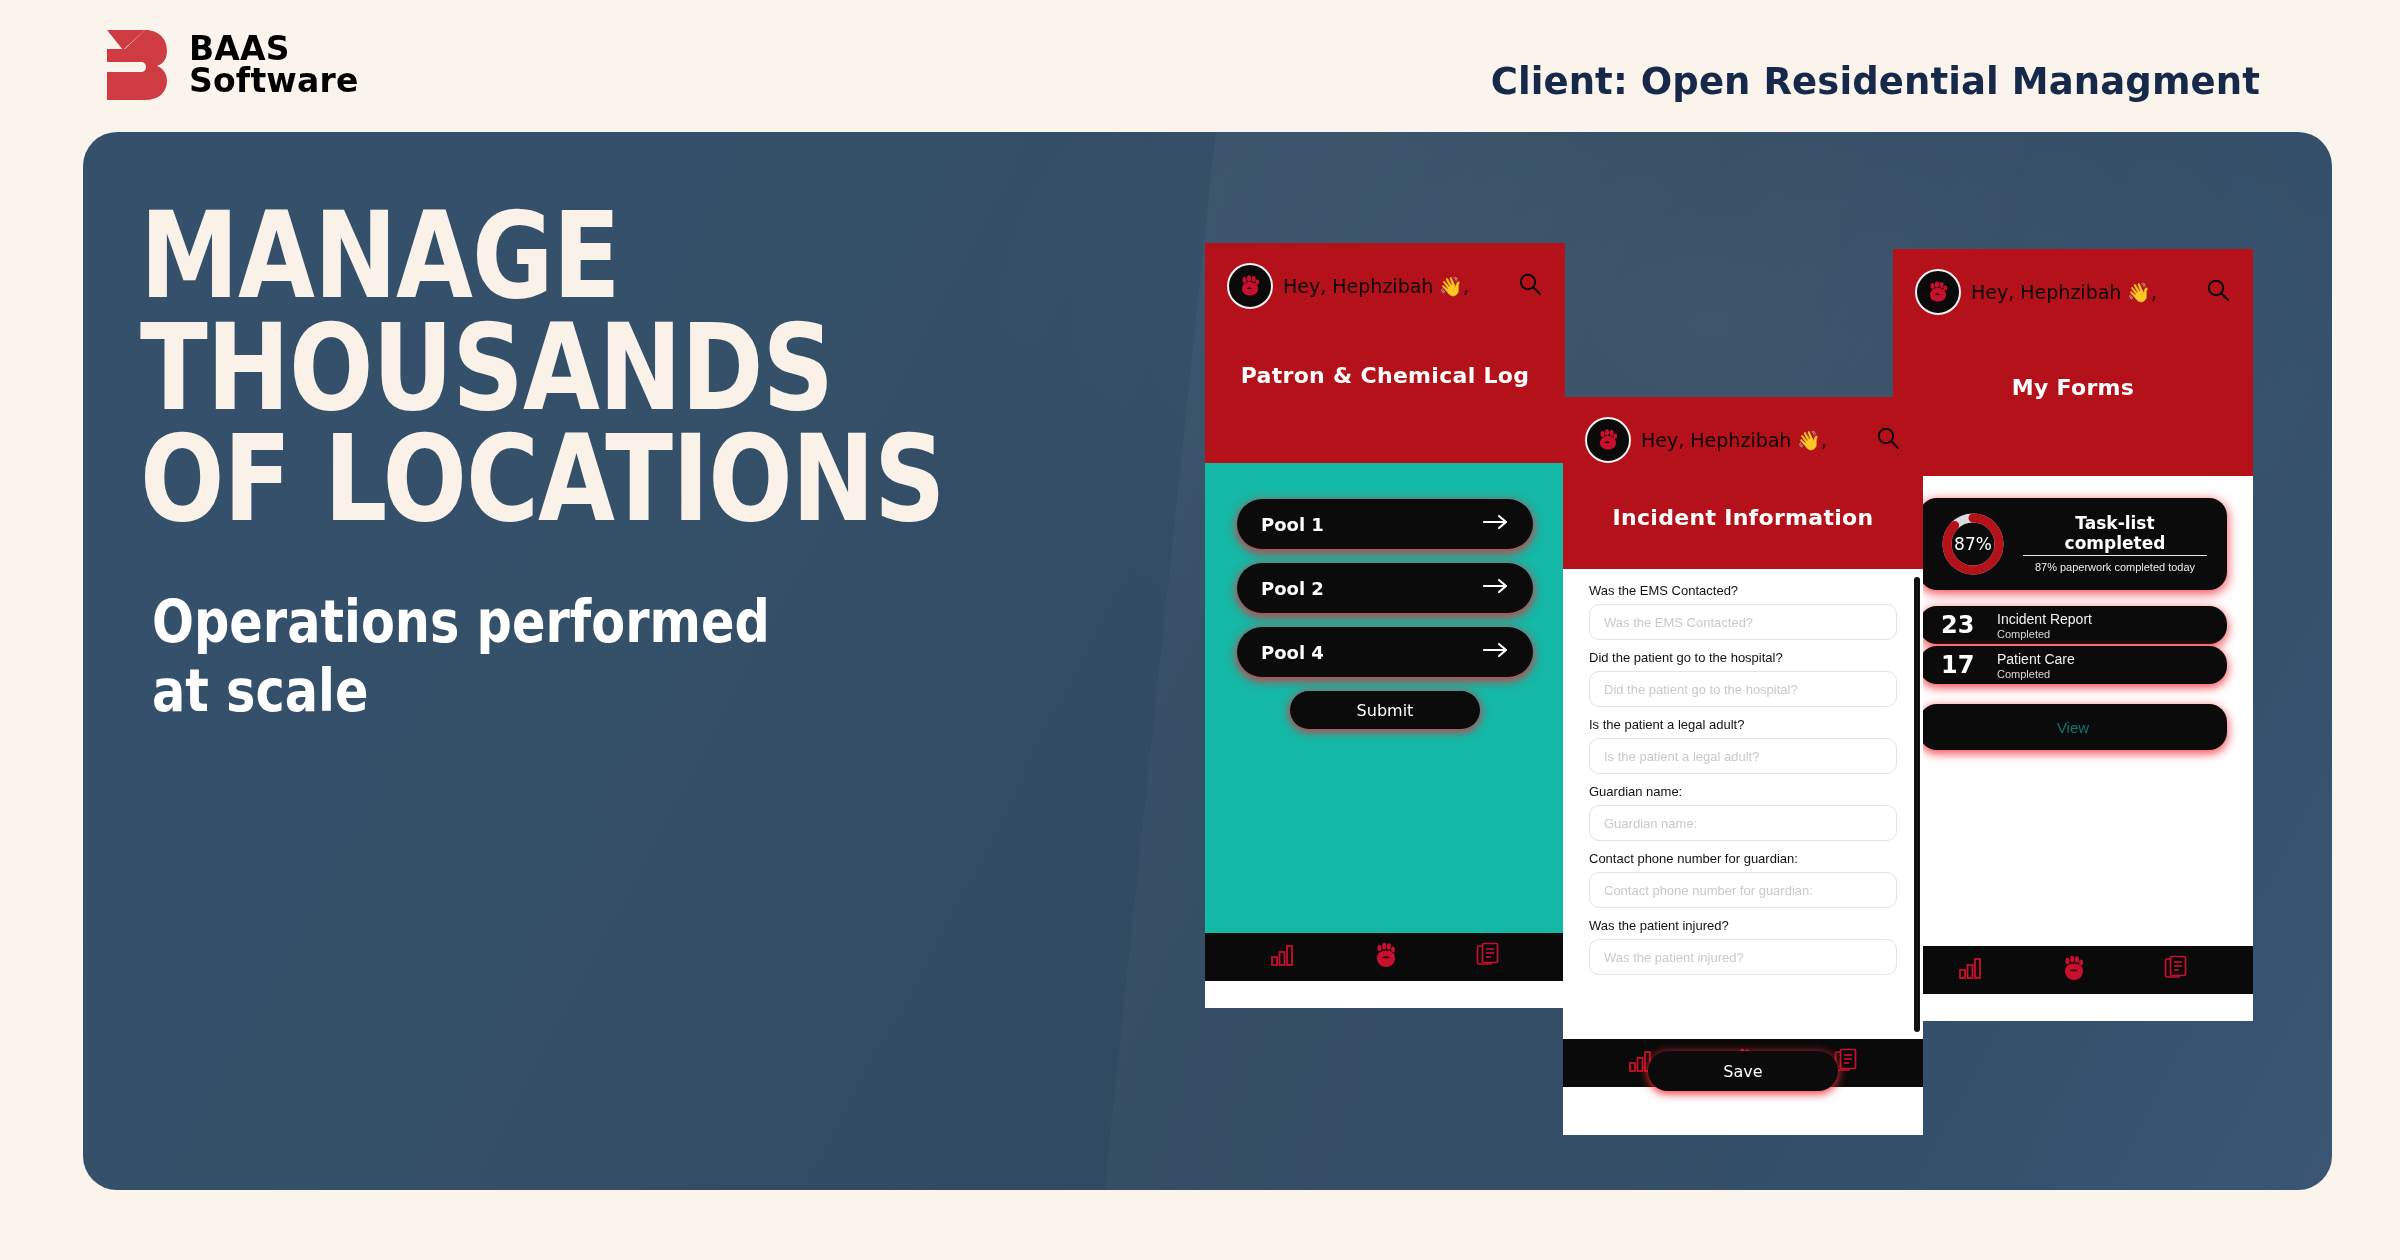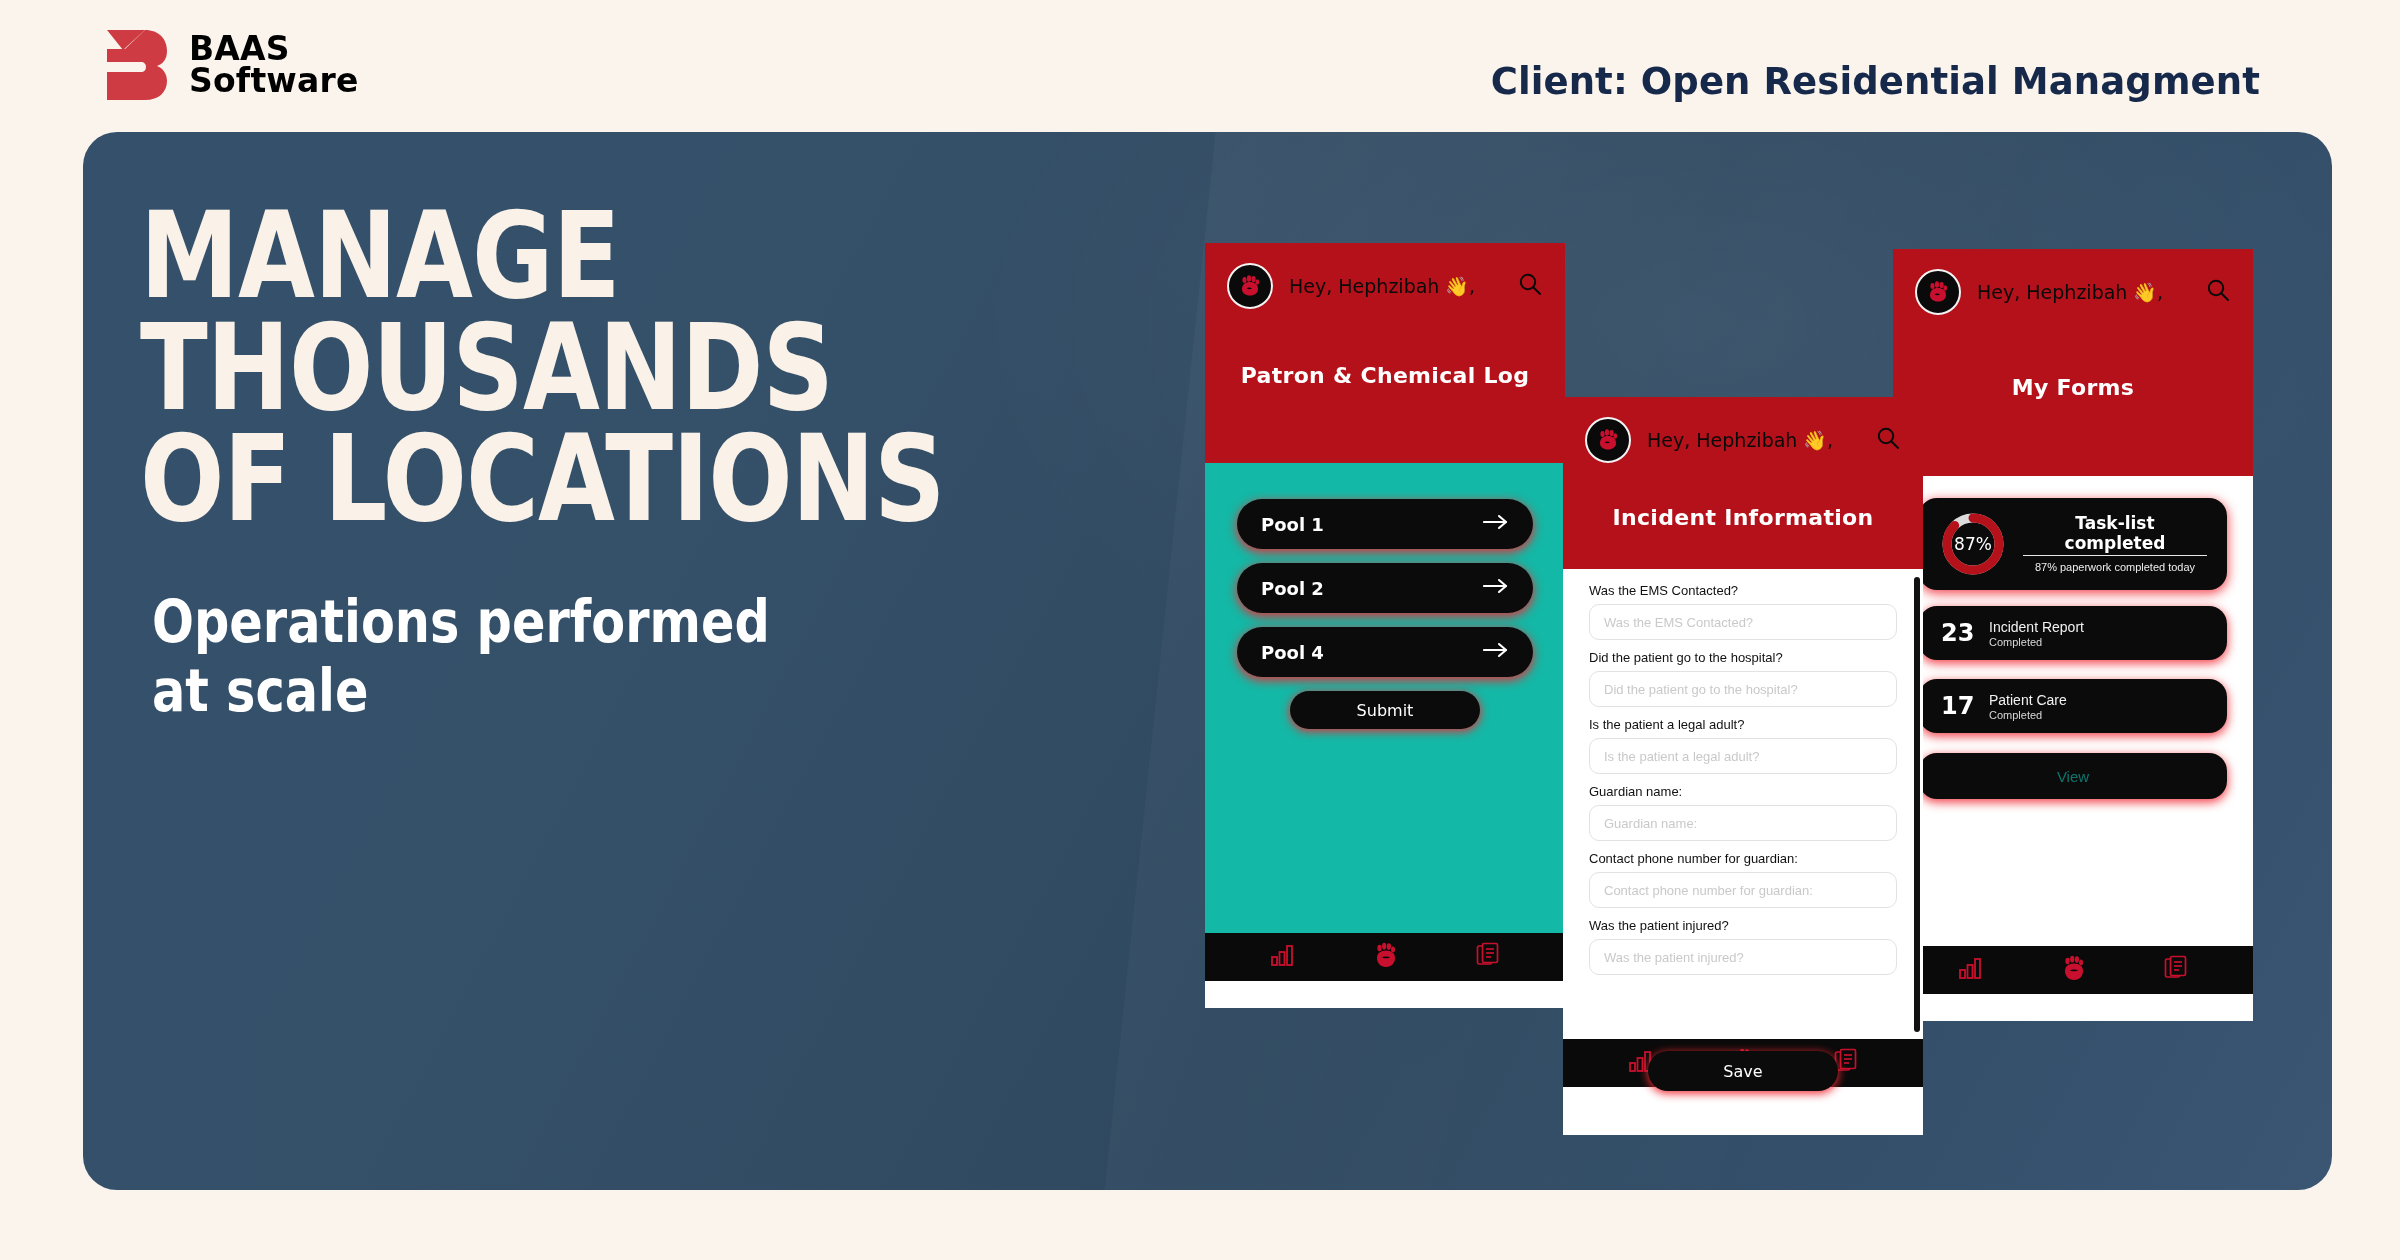--- a/index.html
+++ b/index.html
@@ -54,21 +54,21 @@
     margin-top: 52px; margin-left: 12px;
     font-family: "DejaVu Sans Condensed", "DejaVu Sans", sans-serif;
     font-weight: 700; font-size: 59px; line-height: 1.18; color: #ffffff;
     transform: scaleX(0.93); transform-origin: left center;
   }
   .hero h2 .l { display: block; white-space: nowrap; }
 
   
   .phone { position: absolute; overflow: hidden; background: #fff; }
   .phone-hdr { background: #b5111a; width: 100%; }
-  .hdr-row { display: flex; align-items: center; padding: 0 22px; height: 86px; gap: 16px; }
+  .hdr-row { display: flex; align-items: center; padding: 0 22px; height: 86px; gap: 10px; }
   .avatar {
     width: 46px; height: 46px; border-radius: 50%; background: #0a0a0a;
     border: 2px solid #f3f3f3; flex: 0 0 auto;
     display: flex; align-items: center; justify-content: center;
   }
   .greet {
     font-family: "DejaVu Sans", sans-serif;
     font-size: 19px; font-weight: 500; color: #0a0a0a; white-space: nowrap;
   }
   .hdr-spacer { flex: 1 1 auto; }
@@ -157,22 +157,22 @@
   .task-txt { flex: 1 1 auto; text-align: center; }
   .task-txt .t1 {
     font-family: "DejaVu Sans", sans-serif; font-weight: 700; font-size: 17px; color: #fff;
     border-bottom: 1px solid #e8e8e8; padding-bottom: 2px; display: inline-block;
   }
   .task-txt .t2 {
     font-family: Liberation Sans, sans-serif; font-size: 11px; color: #eee;
     margin-top: 5px; line-height: 1.25;
   }
   .form-card {
-    background: #0b0b0b; border-radius: 18px; height: 54px; display: flex;
-    align-items: center; padding: 0 22px; gap: 10px; margin-bottom: 19px;
+    background: #0b0b0b; border-radius: 18px; height: 38px; display: flex;
+    align-items: center; padding: 0 22px; gap: 18px; margin-bottom: 2px;
     box-shadow: 0 3px 10px 1px rgba(240,40,50,.8);
   }
   .form-card .num {
     font-family: "DejaVu Sans", sans-serif; font-weight: 700; font-size: 24px; color: #fff;
     min-width: 38px;
   }
   .form-card .meta .m1 {
     font-family: "Liberation Sans", sans-serif; font-size: 14px; color: #f2f2f2;
   }
   .form-card .meta .m2 {

